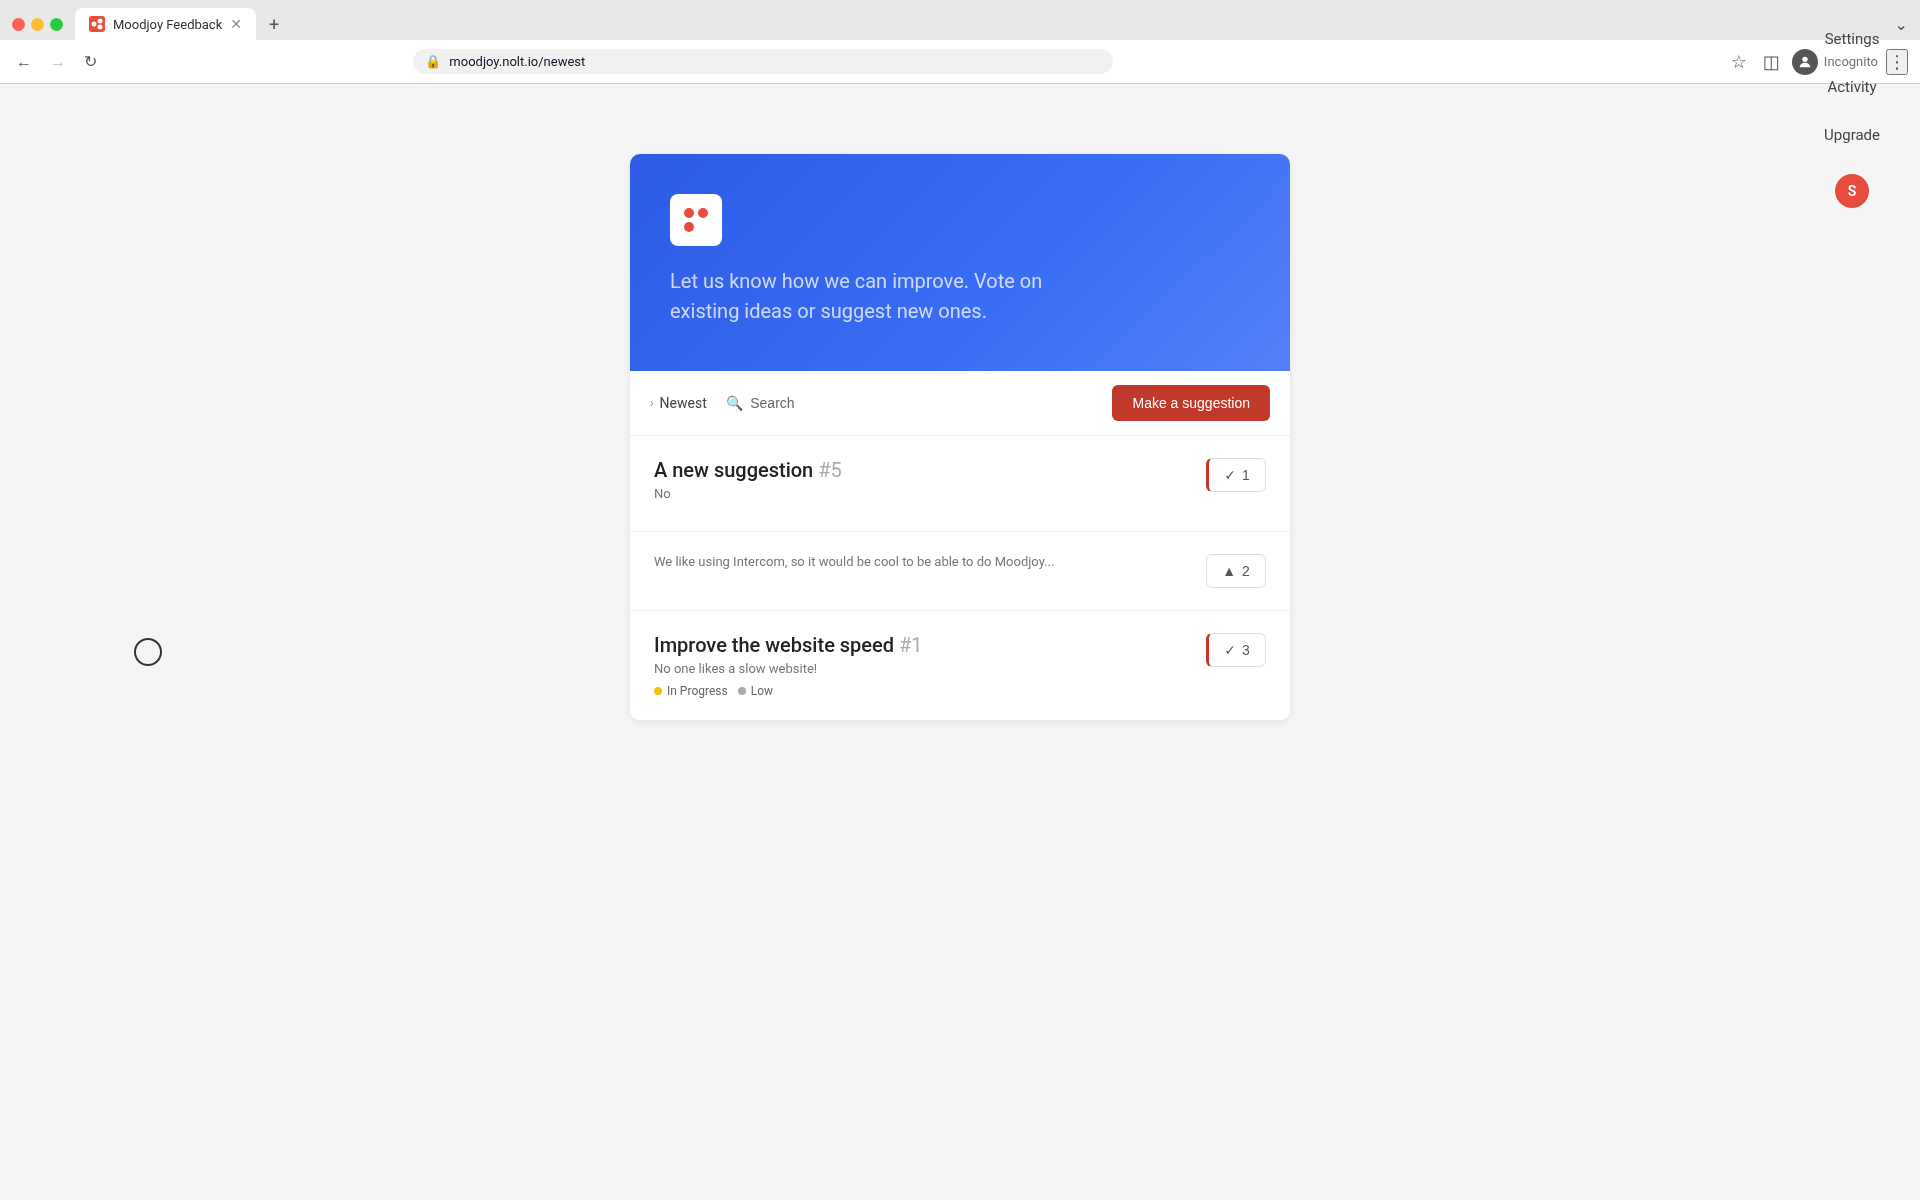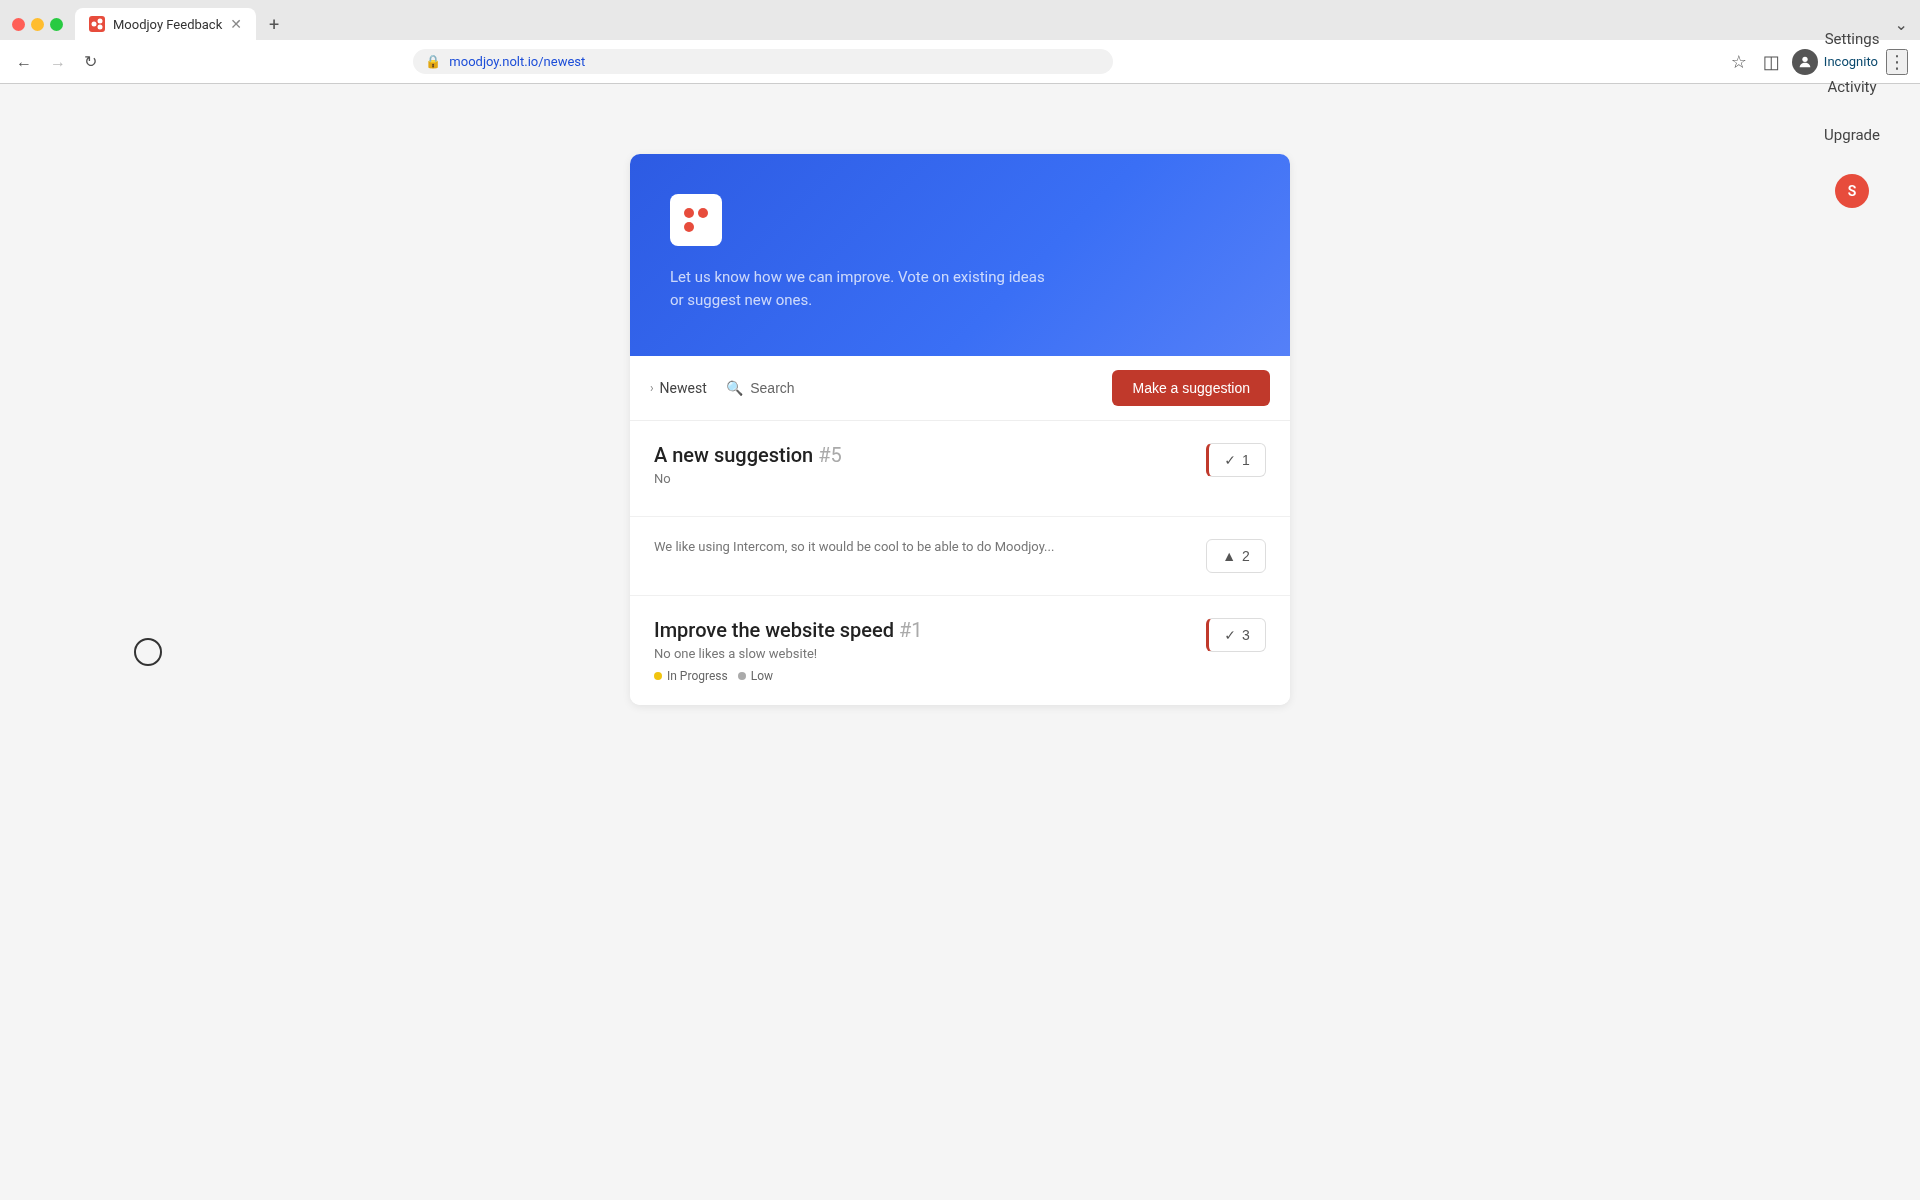--- a/index.html
+++ b/index.html
@@ -115,21 +115,21 @@
       gap: 8px;
       max-width: 700px;
       margin: 0 auto;
     }
     .url-lock {
       color: #888;
       font-size: 13px;
     }
     .url-text {
       font-size: 13px;
-      color: #1d4ed8;
+      color: #0f172a;
       flex: 1;
     }
     .toolbar-right {
       display: flex;
       align-items: center;
       gap: 8px;
       margin-left: auto;
     }
     .toolbar-icon-btn {
       background: none;
@@ -137,21 +137,21 @@
       cursor: pointer;
       color: #555;
       font-size: 18px;
       padding: 4px;
     }
     .incognito-area {
       display: flex;
       align-items: center;
       gap: 6px;
       font-size: 13px;
-      color: #0c4a6e;
+      color: #737373;
     }
     .incognito-icon {
       width: 26px;
       height: 26px;
       border-radius: 50%;
       background: #555;
       display: flex;
       align-items: center;
       justify-content: center;
       color: white;
@@ -250,21 +250,21 @@
       background: #e74c3c;
     }
     .logo-dot:nth-child(3) {
       grid-column: 1 / span 1;
     }
     .logo-dot:nth-child(4) {
       display: none;
     }
     .hero-description {
       color: rgba(255,255,255,0.75);
-      font-size: 15px;
+      font-size: 20px;
       line-height: 1.5;
       max-width: 380px;
       margin-top: 20px;
     }
 
     
     .filter-bar {
       display: flex;
       align-items: center;
       padding: 14px 20px;

